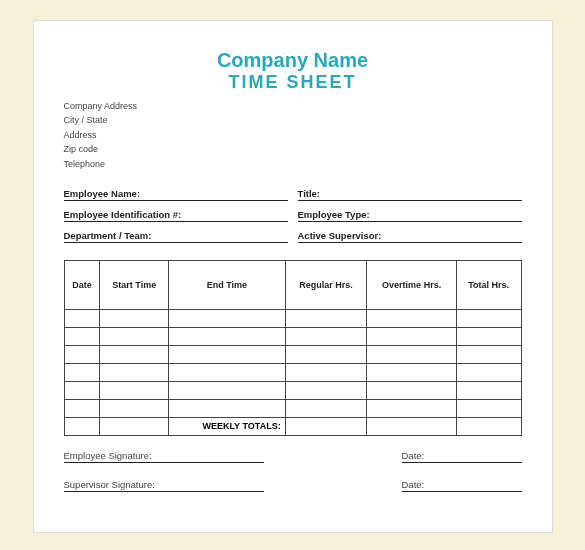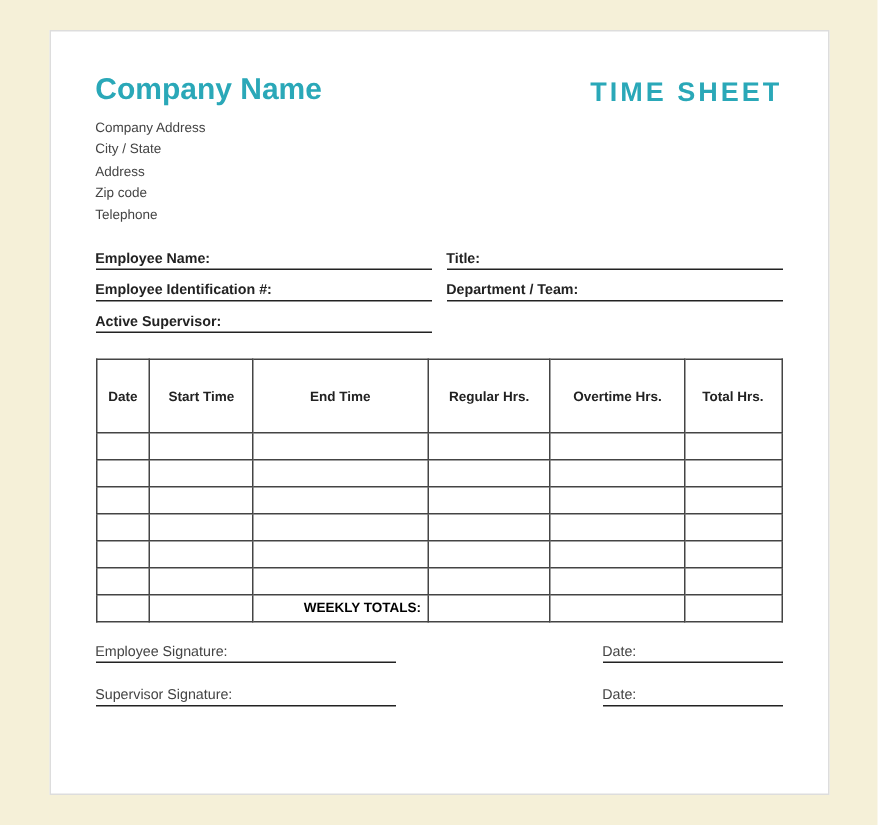--- a/index.html
+++ b/index.html
@@ -16,22 +16,23 @@
       background: #fff;
       width: 520px;
       min-height: 510px;
       padding: 28px 30px 24px 30px;
       margin: 20px auto;
       border: 1px solid #ddd;
     }
     .header {
       display: flex;
       justify-content: space-between;
-      align-items: flex-end;
+      align-items: center;
       margin-bottom: 6px;
+      flex-direction: column;
     }
     .company-name {
       color: #2aa8b8;
       font-size: 20px;
       font-weight: bold;
     }
     .time-sheet-title {
       color: #2aa8b8;
       font-size: 18px;
       font-weight: bold;
@@ -149,20 +150,23 @@
 
   <div class="employee-info">
     <div class="row">
       <span class="label">Employee Name:</span>
     </div>
     <div class="row">
       <span class="label">Title:</span>
     </div>
     <div class="row">
       <span class="label">Employee Identification #:</span>
+    </div>
+    <div class="row">
+      <span class="label">Employee Type:</span>
     </div>
     <div class="row">
       <span class="label">Department / Team:</span>
     </div>
     <div class="row">
       <span class="label">Active Supervisor:</span>
     </div>
   </div>
 
   <div class="table-section">

